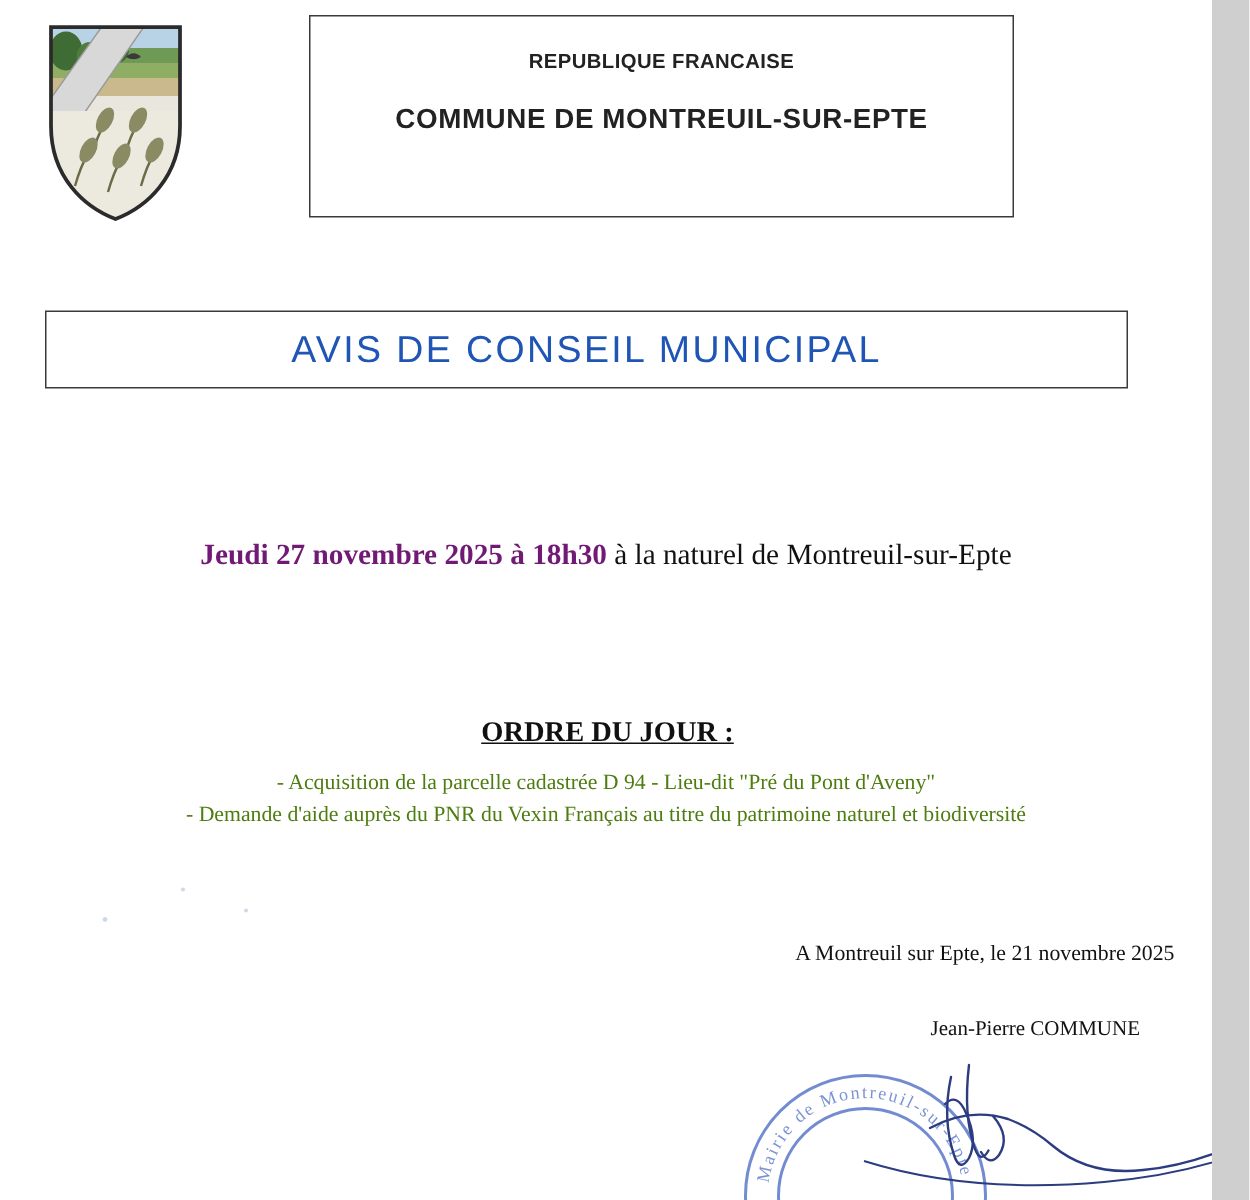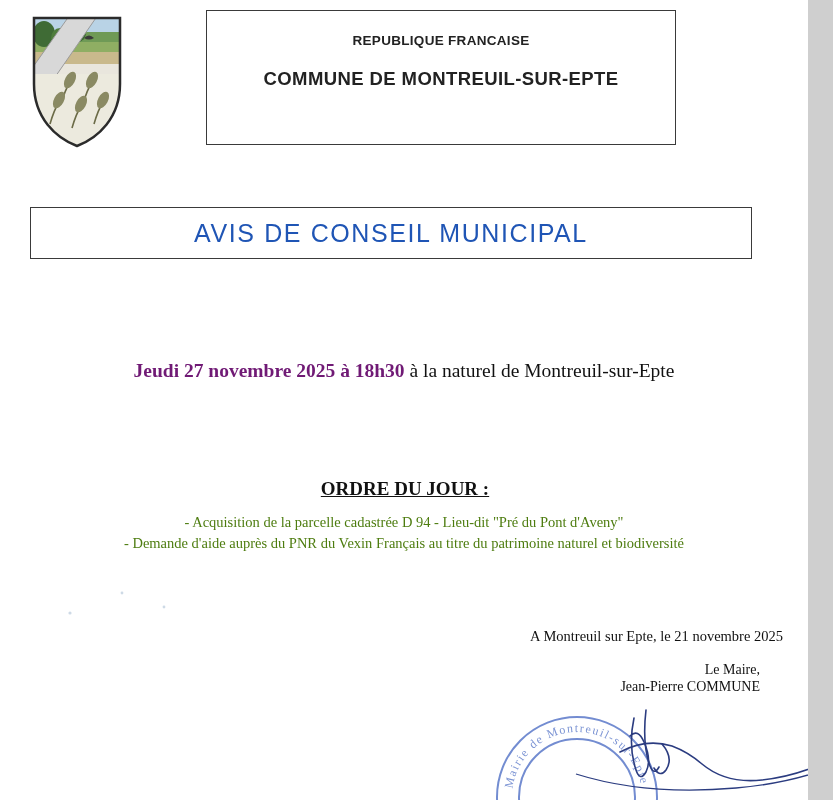--- a/index.html
+++ b/index.html
@@ -288,21 +288,20 @@
 
   <div class="faint-marks">
     <svg width="120" height="40" viewBox="0 0 120 40">
       <circle cx="10" cy="28" r="1.6" fill="#9fb7cf"></circle>
       <circle cx="62" cy="8" r="1.4" fill="#9fb7cf"></circle>
       <circle cx="104" cy="22" r="1.4" fill="#9fb7cf"></circle>
     </svg>
   </div>
 
   <div class="place-date">A Montreuil sur Epte, le 21 novembre 2025</div>
-  <div class="sign-role">Le Maire,</div>
   <div class="sign-name">Jean-Pierre COMMUNE</div>
 
   <div class="stamp">
     <svg width="170" height="170" viewBox="0 0 170 170">
       <g fill="none" stroke="#5b79c9" stroke-width="2" opacity="0.85">
         <circle cx="85" cy="85" r="80"></circle>
         <circle cx="85" cy="85" r="58"></circle>
       </g>
       <g opacity="0.8">
         <path id="stampArc" d="M 20,85 A 65,65 0 0 1 150,85" fill="none"></path>

